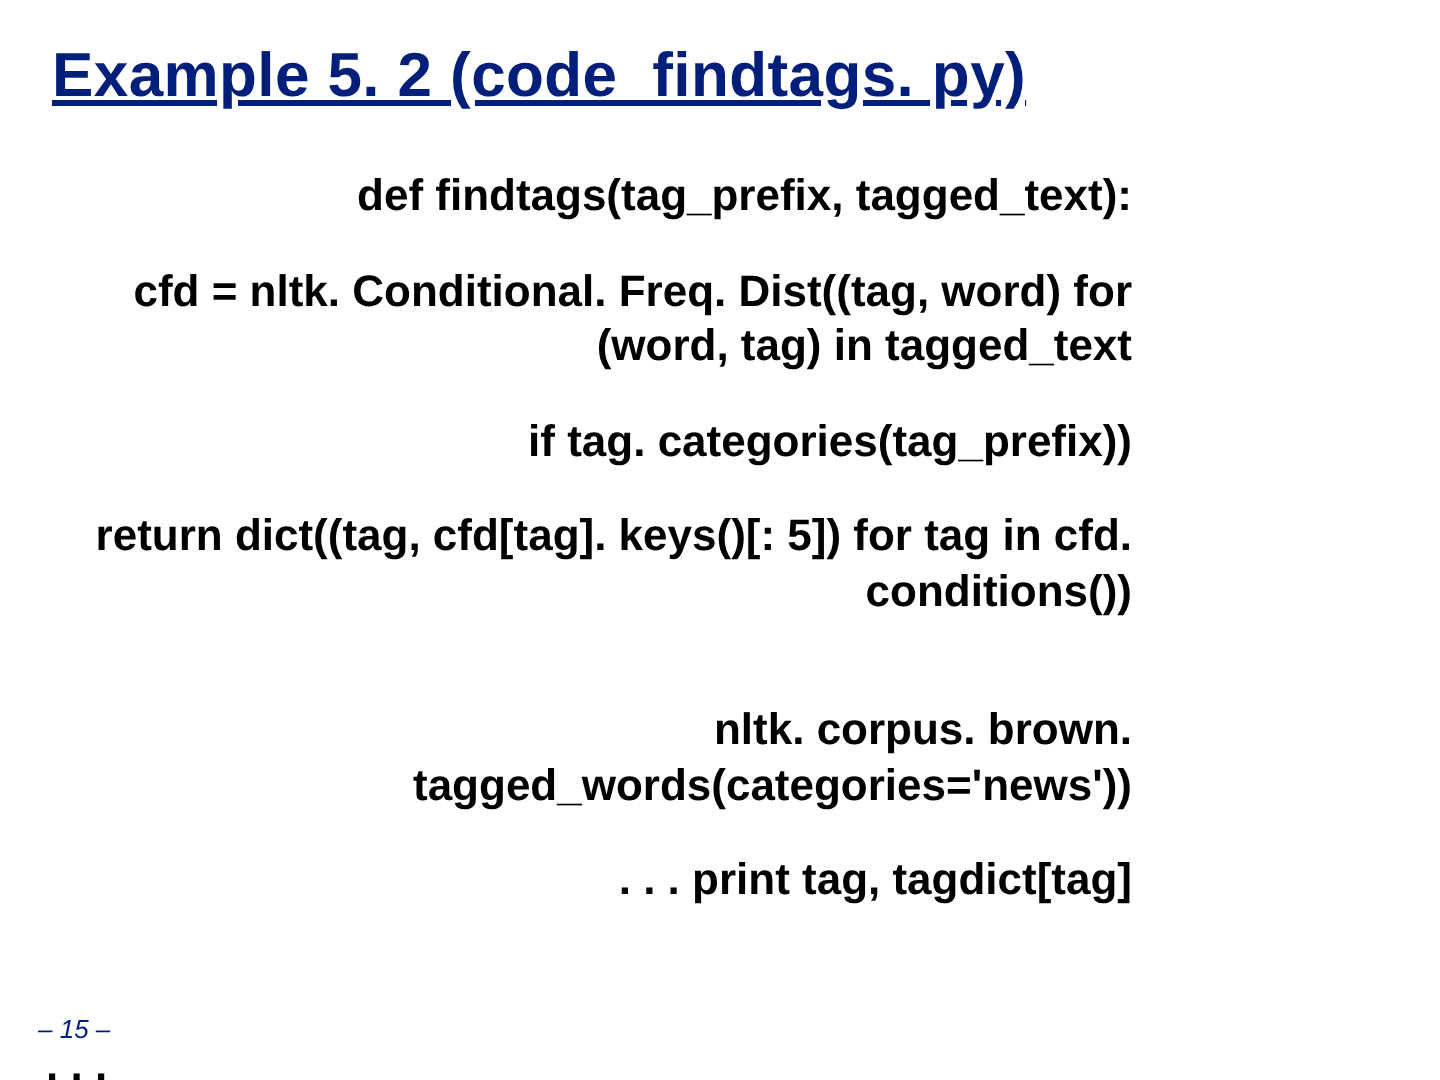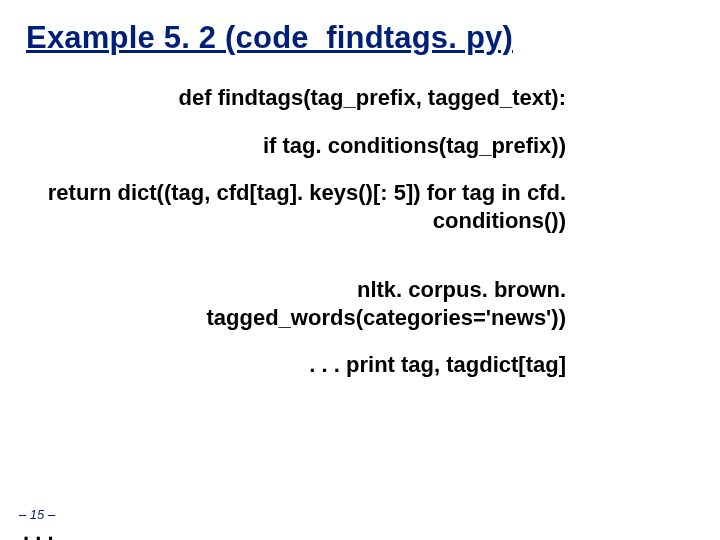--- a/index.html
+++ b/index.html
@@ -68,22 +68,23 @@
 </style>
 </head>
 <body>
 
 <div class="slide">
   <div class="title">Example 5. 2 (code_findtags. py)</div>
 
   <div class="body">
     <div class="para">def findtags(tag_prefix, tagged_text):</div>
 
+    <div class="para indent"> cfd = nltk. Conditional. Freq. Dist((tag, word) for (word, tag) in tagged_text</div>
 
-    <div class="para indent2">if tag. conditions(tag_prefix))</div>
+    <div class="para indent2">if tag. categories(tag_prefix))</div>
 
     <div class="para indent" style="margin-bottom:42px;"> return dict((tag, cfd[tag]. keys()[: 5]) for tag in cfd. conditions())</div>
 
     <div class="para" style="padding-left:54px;">nltk. corpus. brown. tagged_words(categories='news'))</div>
 
 
     <div class="para" style="margin-bottom:12px;">. . . print tag, tagdict[tag]</div>
   </div>
 
   <div class="footer-left">– 15 –</div>

